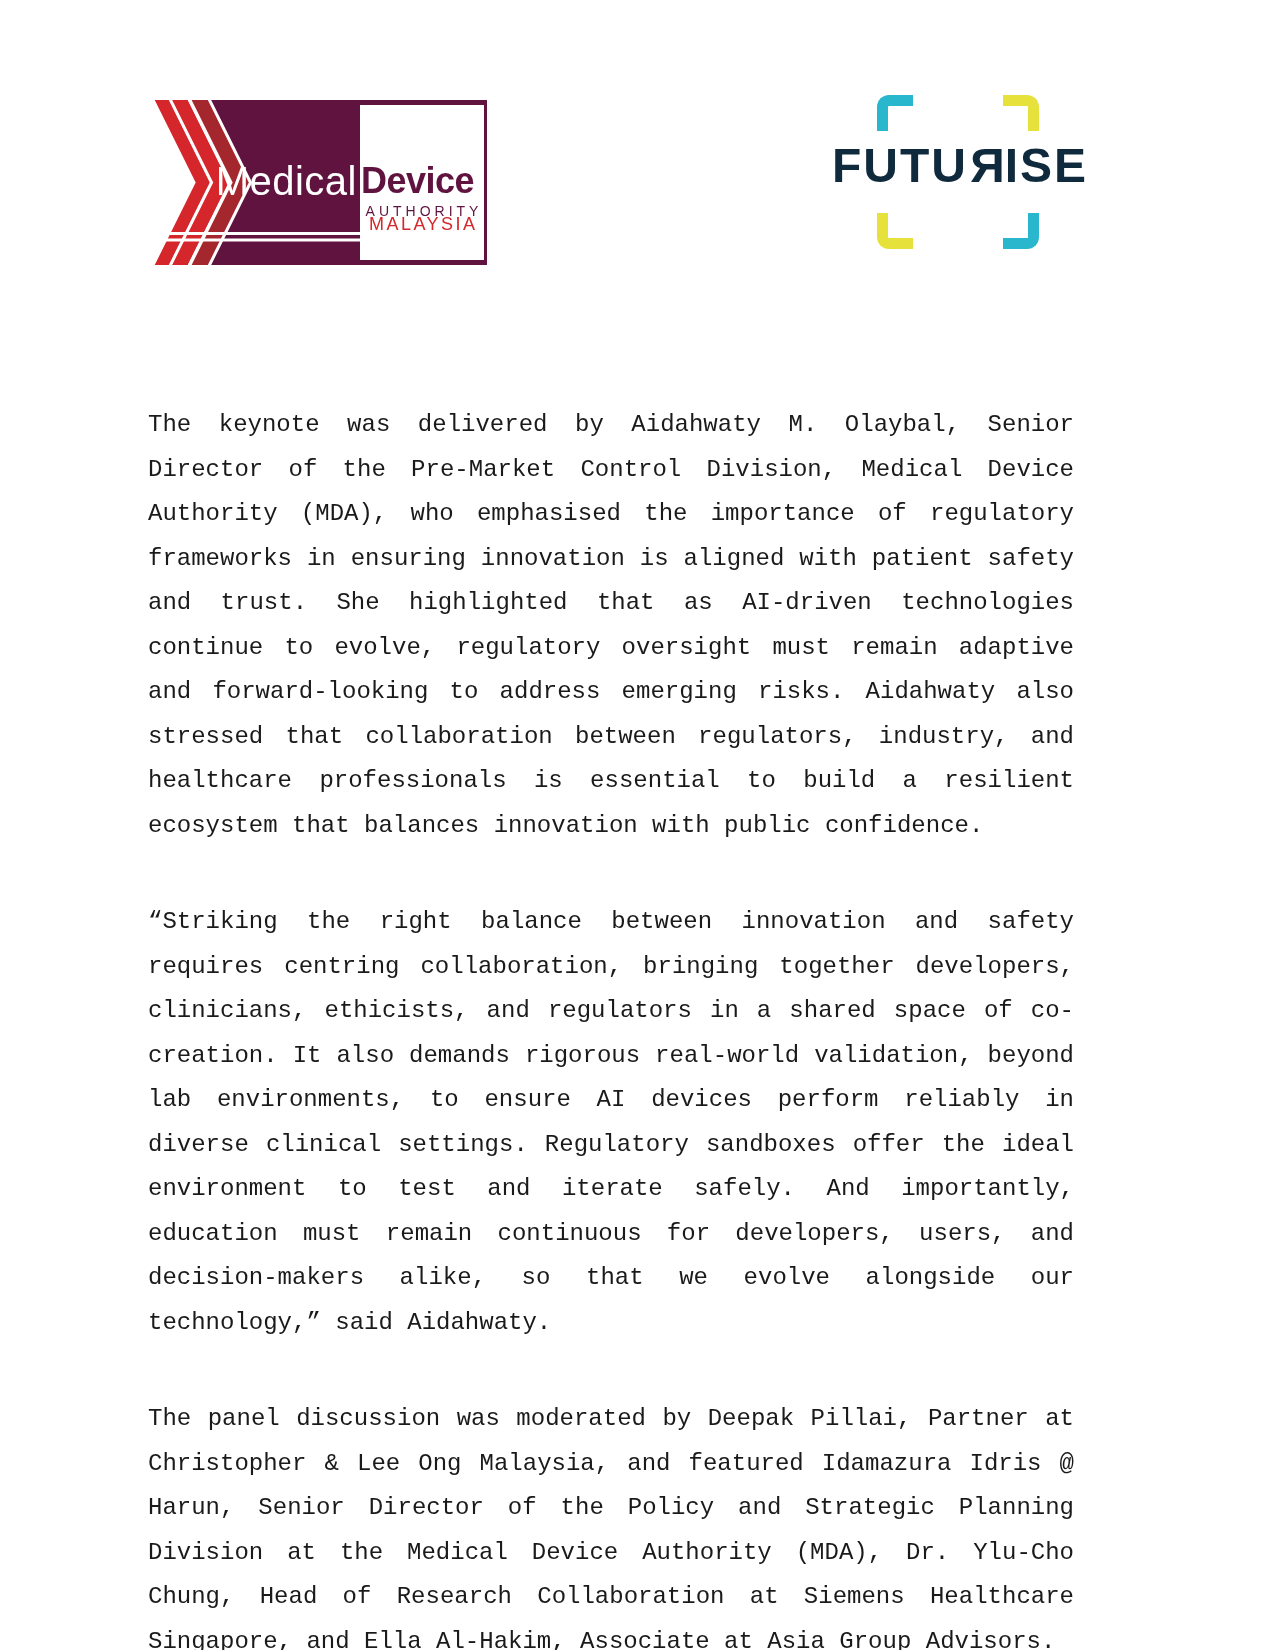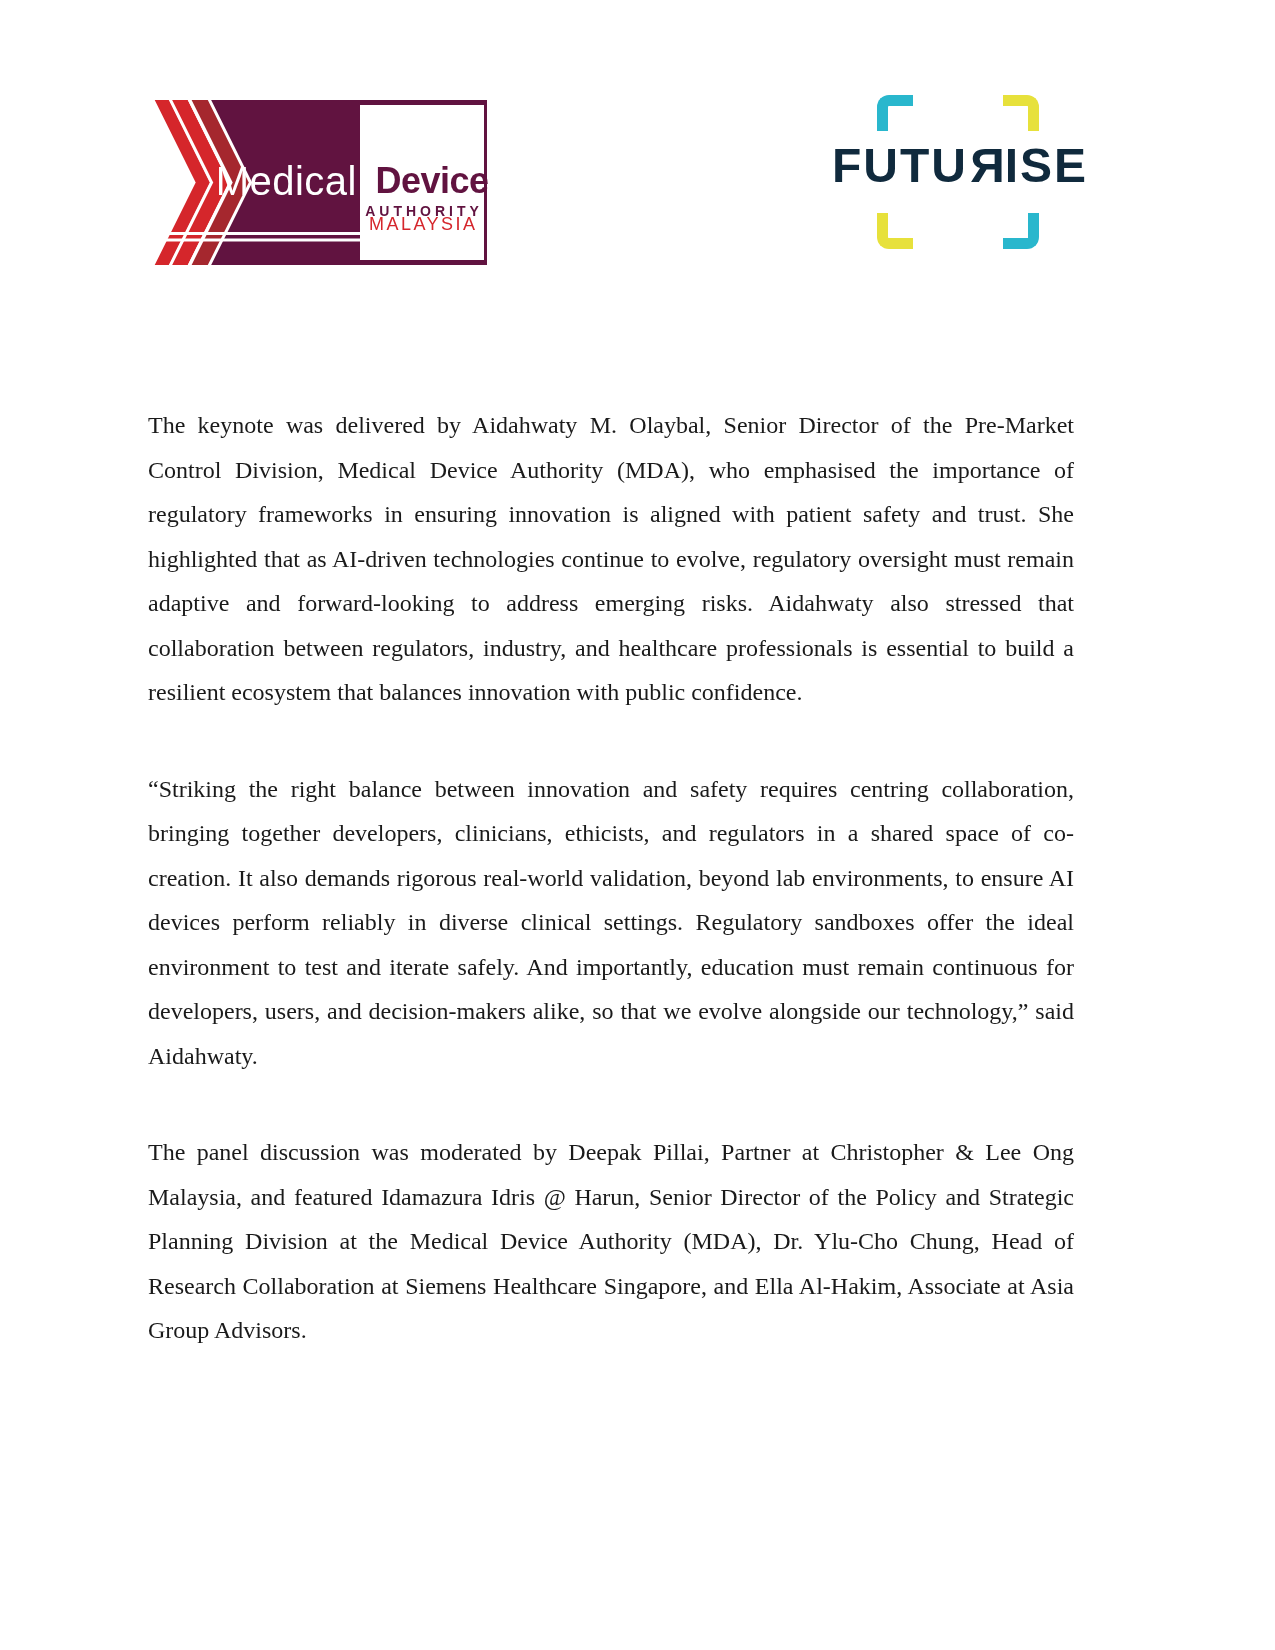--- a/index.html
+++ b/index.html
@@ -4,42 +4,42 @@
 <style>
   html,body{margin:0;padding:0;background:#ffffff;}
   body{width:1275px;height:1650px;position:relative;font-family:"Liberation Sans",sans-serif;}
   .page{position:absolute;inset:0;background:#fff;overflow:hidden;padding-left:46px;}
 
   
   .mda-logo{position:absolute;left:150px;top:100px;width:337px;height:165px;}
   .mda-logo svg{position:absolute;left:0;top:0;}
   .mda-medical{position:absolute;left:55px;top:60px;width:152px;text-align:right;
     color:#ffffff;font-size:40px;font-weight:500;letter-spacing:0.5px;line-height:42px;}
-  .mda-device{position:absolute;left:211px;top:62px;width:142px;text-align:center;
+  .mda-device{position:absolute;left:211px;top:62px;width:142px;text-align:left;
     color:#611340;font-size:36px;font-weight:600;letter-spacing:-0.5px;line-height:38px;}
   .mda-authority{position:absolute;left:211px;top:104px;width:122px;text-align:center;
-    color:#611340;font-size:14px;font-weight:700;letter-spacing:4px;text-indent:4px;line-height:15px;}
+    color:#611340;font-size:14px;font-weight:400;letter-spacing:4px;text-indent:4px;line-height:15px;}
   .mda-malaysia{position:absolute;left:211px;top:114px;width:122px;text-align:center;
     color:#d5262c;font-size:18px;font-weight:500;letter-spacing:2.5px;text-indent:2.5px;line-height:20px;}
 
   
   .fut-logo{position:absolute;left:815px;top:93px;width:290px;height:160px;}
   .fut-text{position:absolute;left:0;top:48px;width:100%;text-align:center;
     color:#102a3d;font-size:48px;font-weight:700;letter-spacing:2px;line-height:50px;}
   .mirror{display:inline-block;transform:scaleX(-1);}
   .bracket{position:absolute;width:36px;height:36px;box-sizing:border-box;}
   .br-tl{left:62px;top:2px;border-top:11px solid #29b7cd;border-left:11px solid #29b7cd;border-top-left-radius:12px;}
   .br-tr{left:188px;top:2px;border-top:11px solid #e7e13b;border-right:11px solid #e7e13b;border-top-right-radius:12px;}
   .br-bl{left:62px;top:120px;border-bottom:11px solid #e7e13b;border-left:11px solid #e7e13b;border-bottom-left-radius:12px;}
   .br-br{left:188px;top:120px;border-bottom:11px solid #29b7cd;border-right:11px solid #29b7cd;border-bottom-right-radius:12px;}
 
   
   .article{position:absolute;left:148px;top:403px;width:926px;color:#1a1a1a;}
   .article p{margin:0 0 52px 0;font-size:24px;line-height:44.5px;text-align:justify;
-    font-family:Liberation Serif, serif;}
+    font-family:Liberation Mono, monospace;}
 </style>
 </head>
 <body>
 
 <div class="page">
 
   <div class="mda-logo">
     <svg width="337" height="165" viewBox="0 0 337 165">
 
       <path d="M54,0 H337 V165 H54 L99,82.5 Z" fill="#611340"></path>

